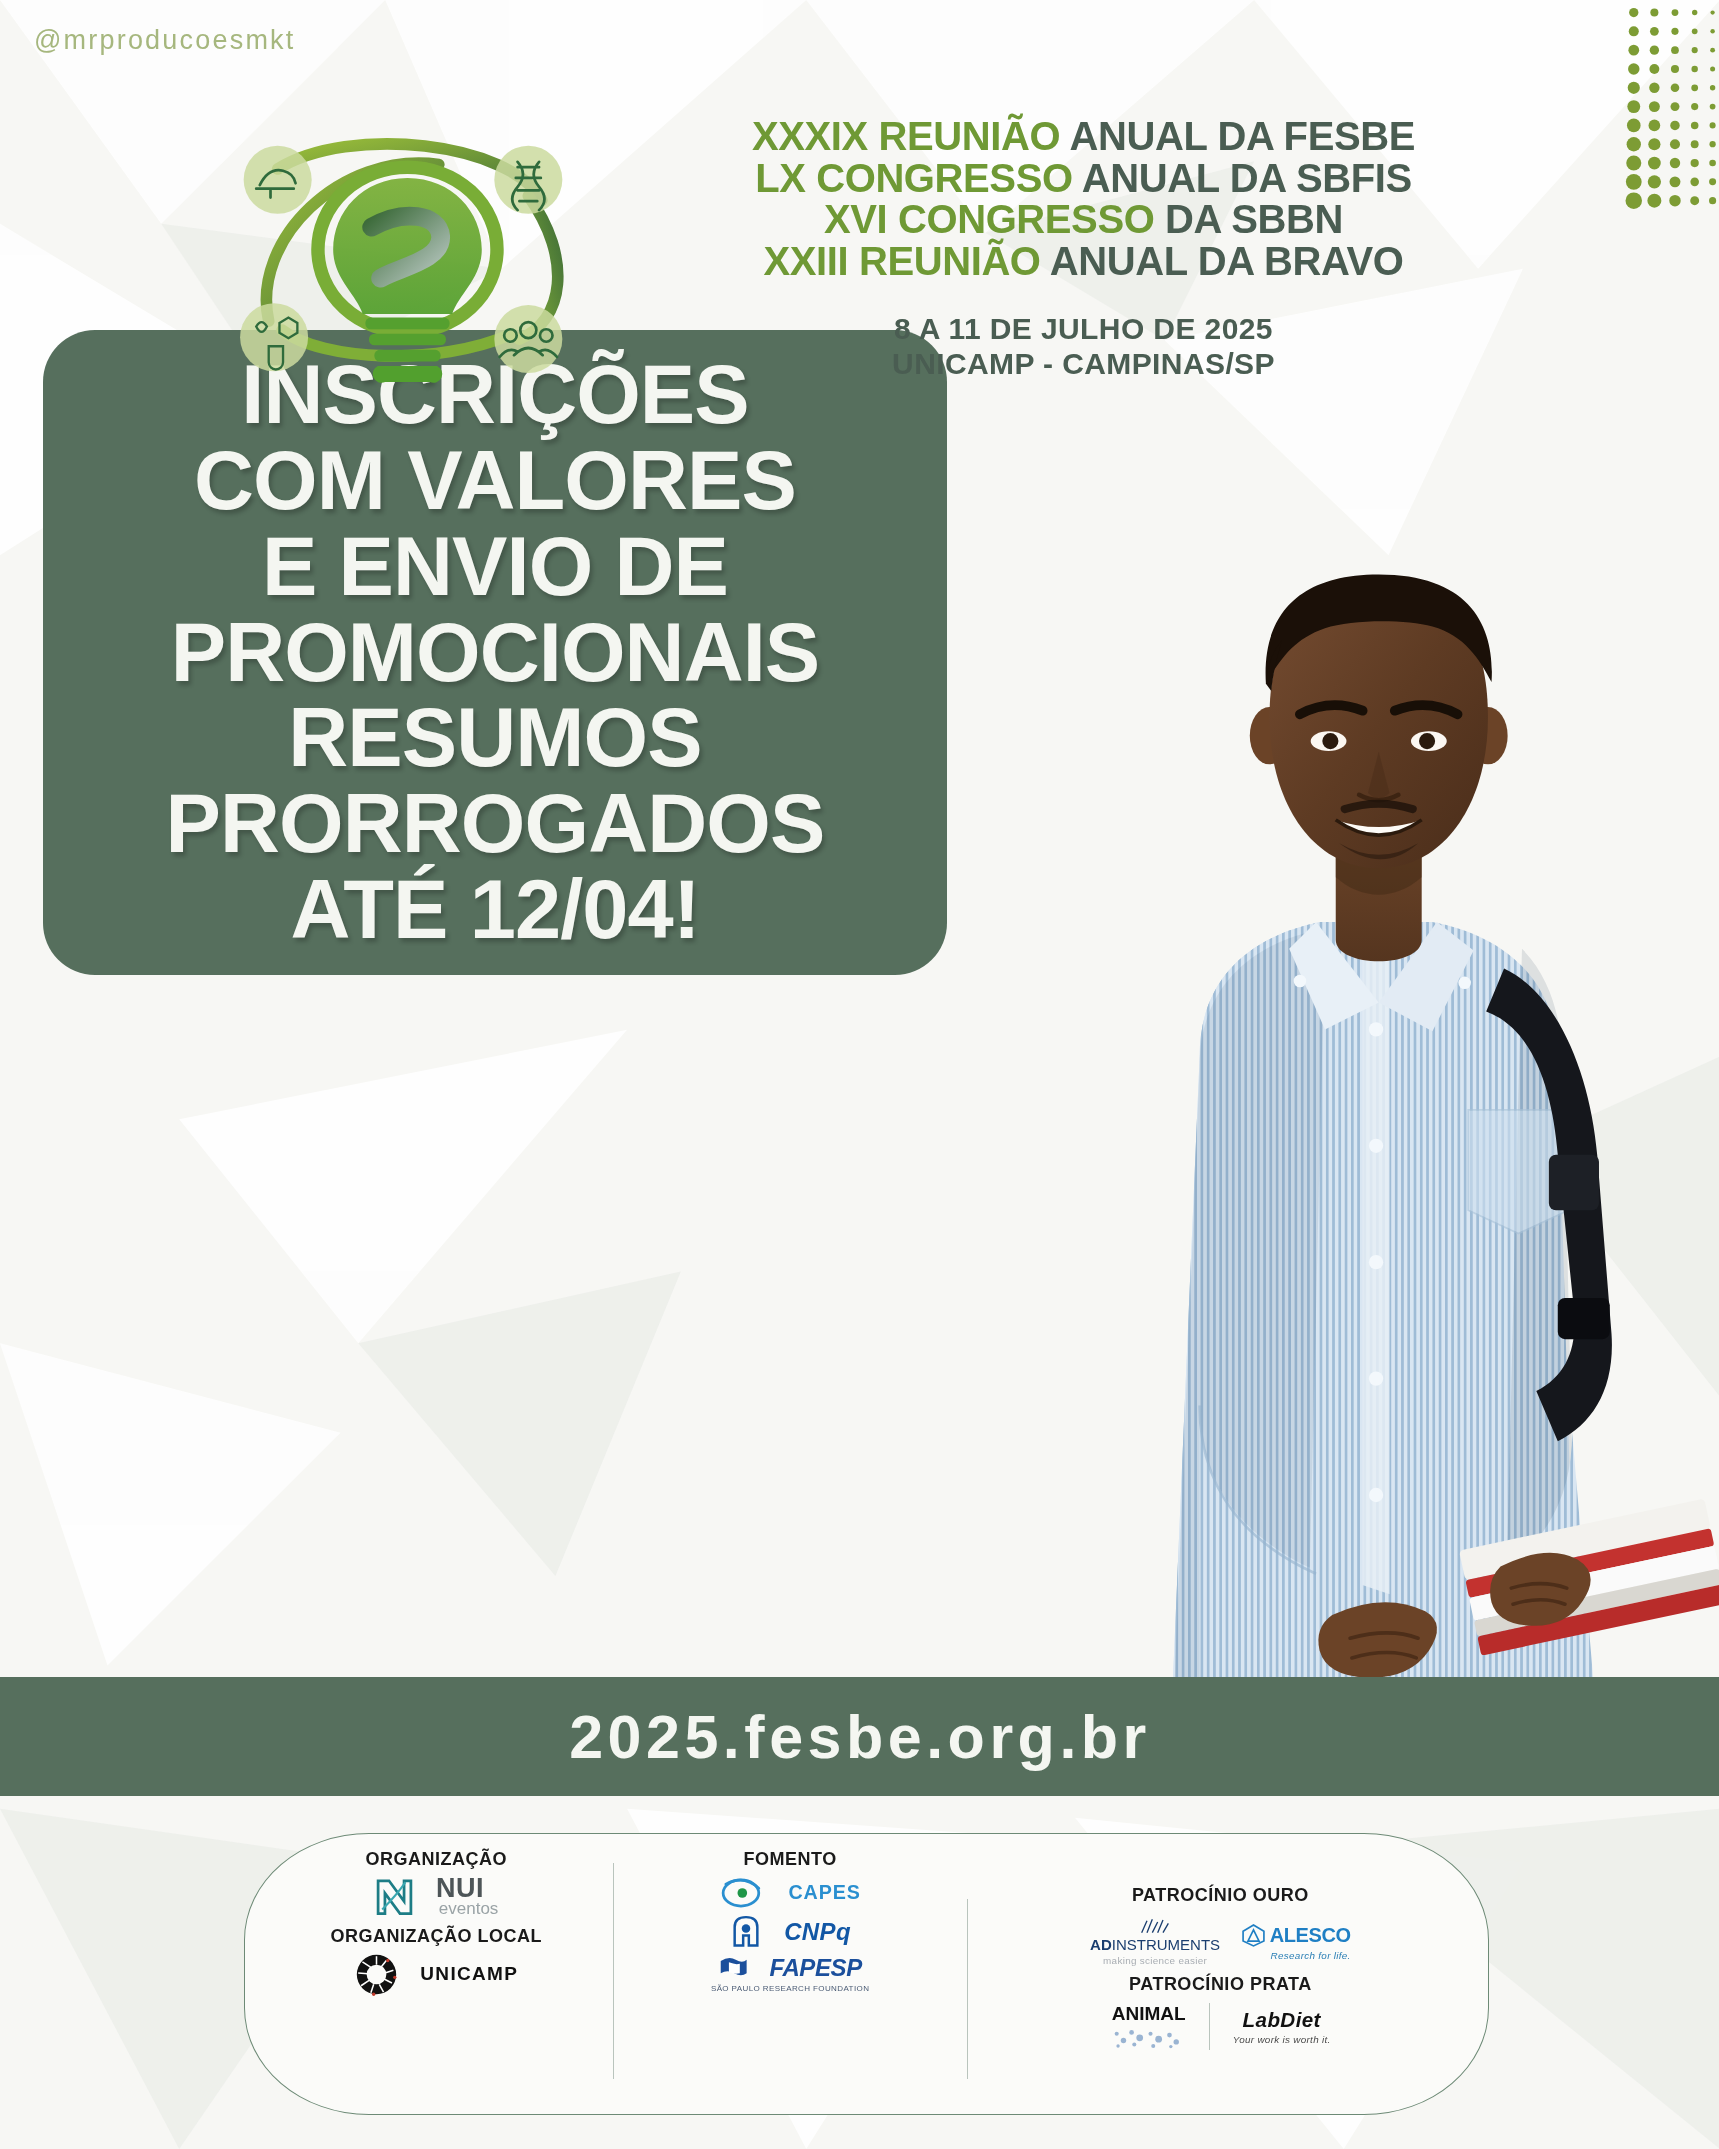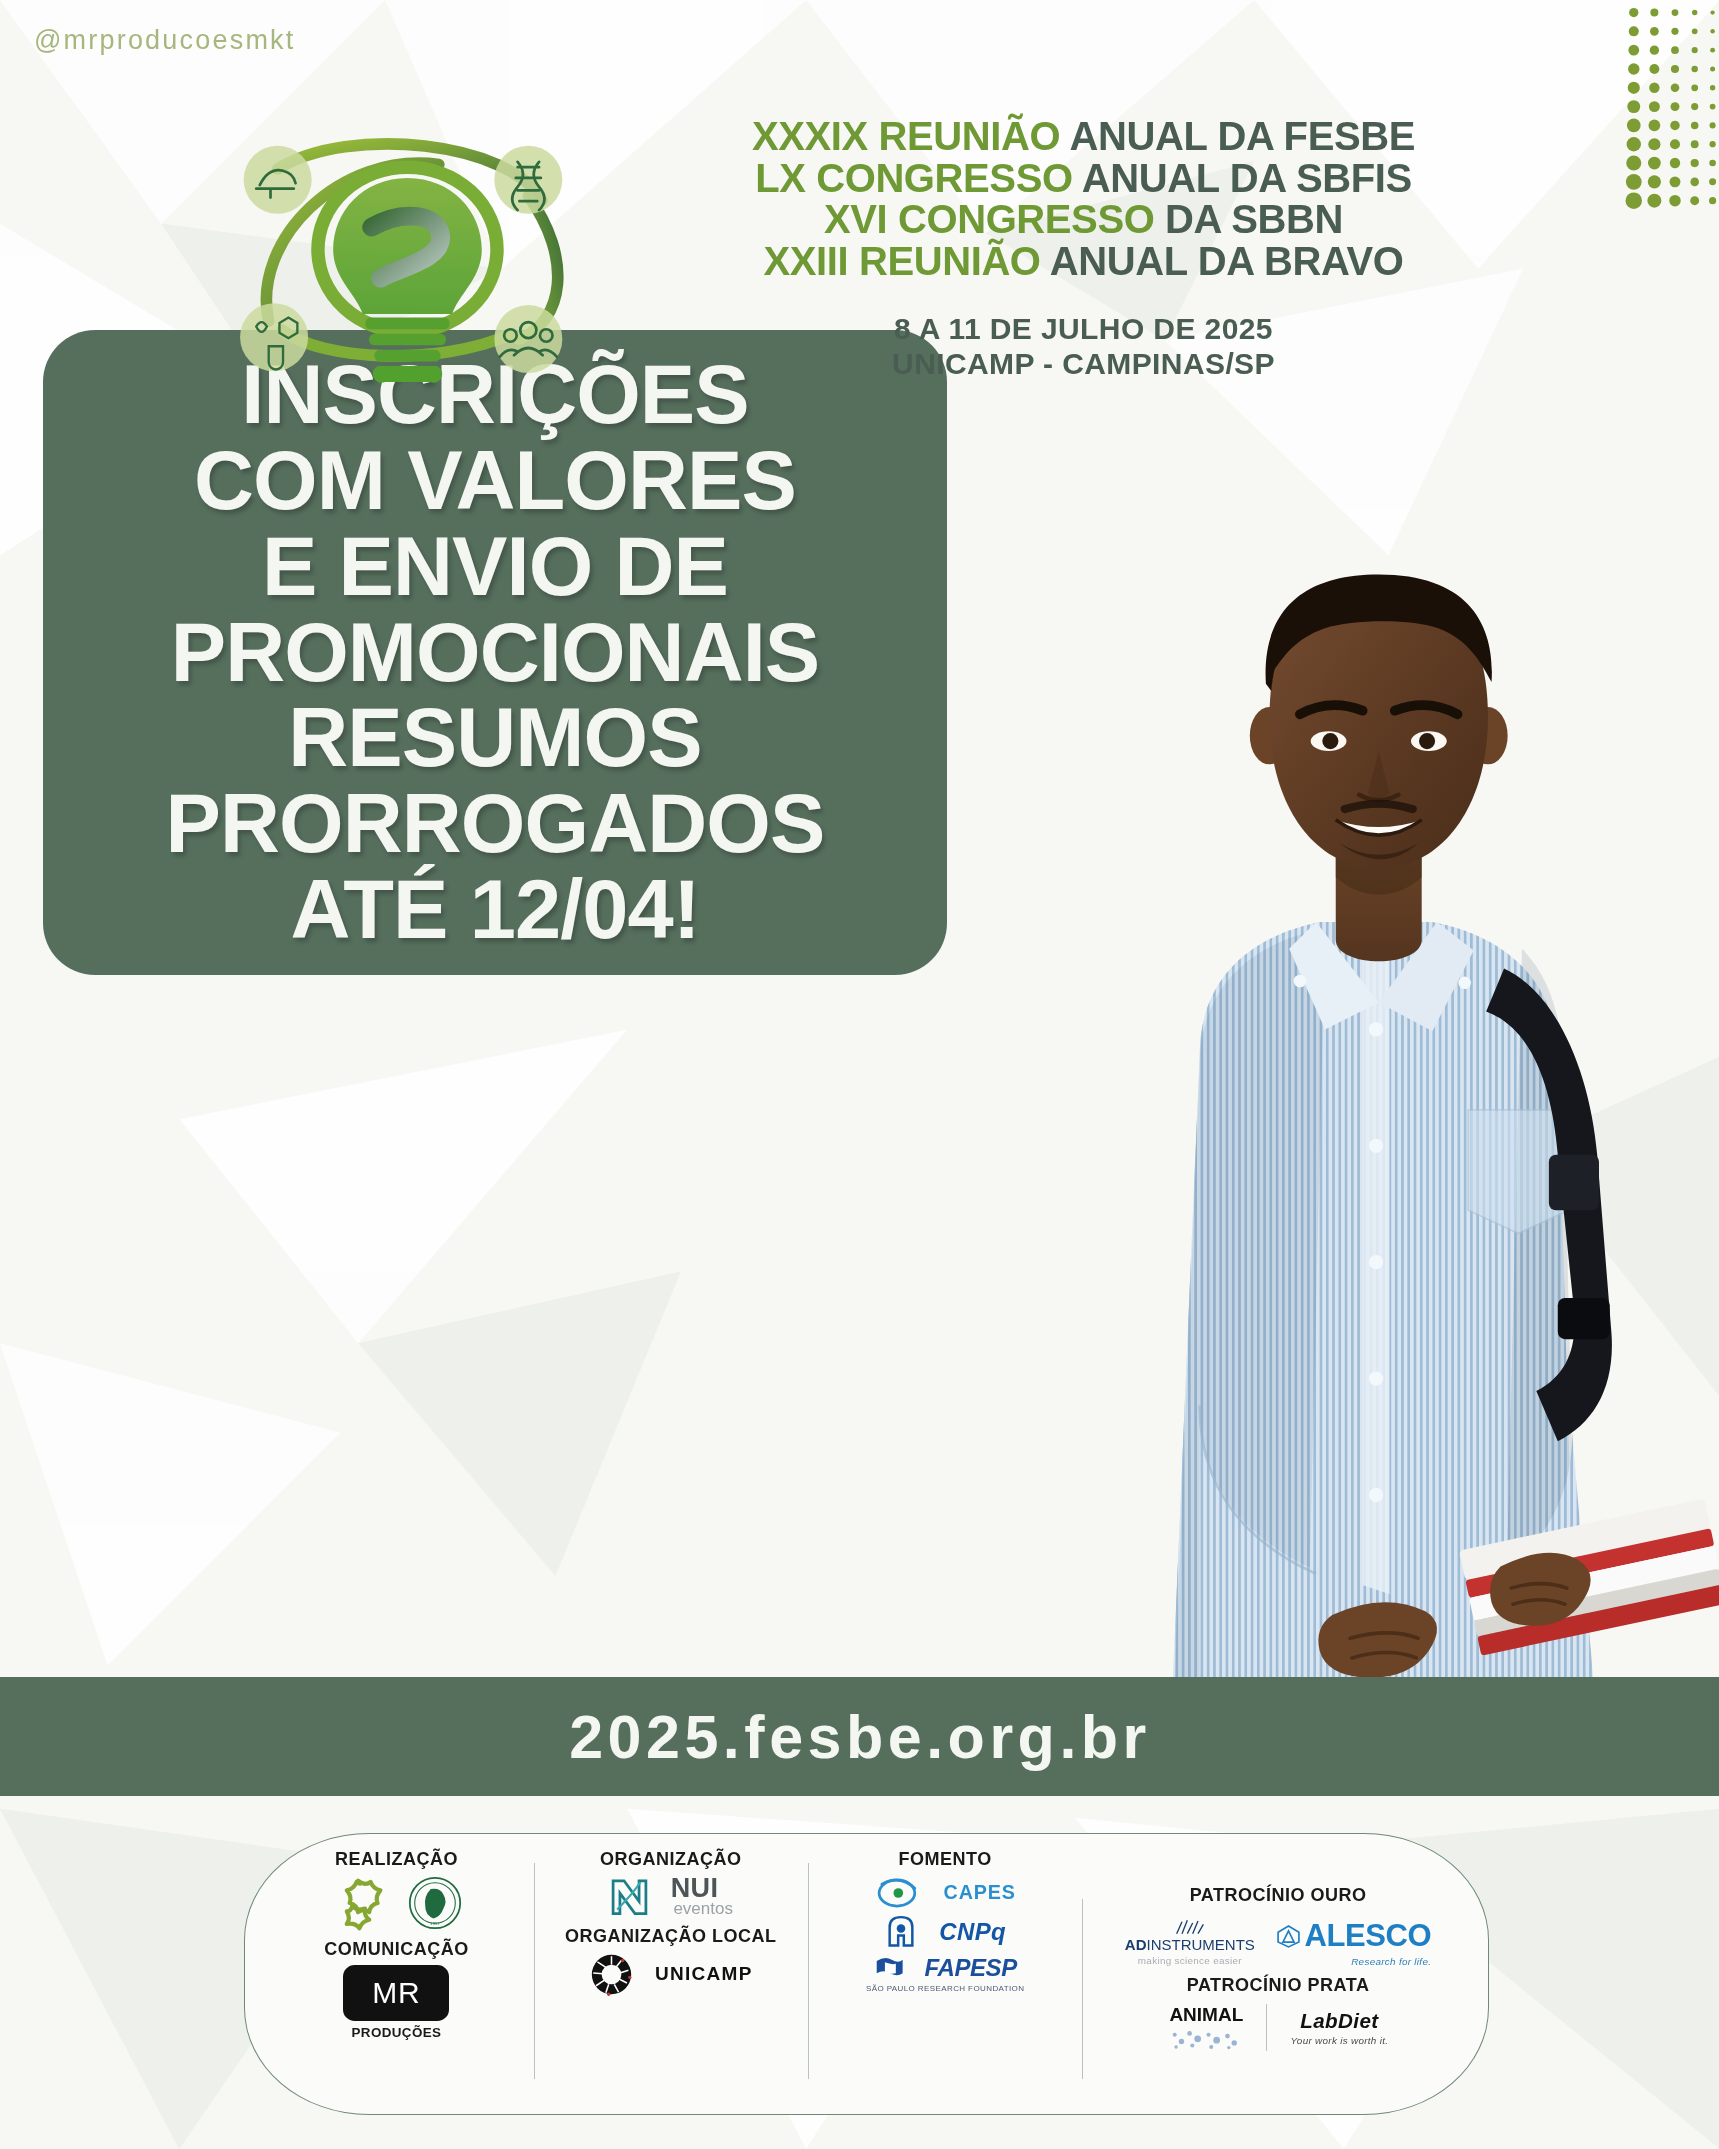--- a/index.html
+++ b/index.html
@@ -398,42 +398,20 @@
     <span class="hl-line">ATÉ 12/04!</span>
   </div>
 </div>
 
 <div id="url-banner">
   <span id="url-text">2025.fesbe.org.br</span>
 </div>
 
 <div id="sponsors-card">
 
-  <div class="sp-col">
-    <div class="sp-head">REALIZAÇÃO</div>
-    <div class="sp-logos">
-      <svg width="56" height="56" viewBox="0 0 80 80">
-        <path d="M40,8 q10,8 18,2 q4,10 14,12 q-8,9 -4,18 q-10,2 -12,13 q-9,-6 -16,0 q-2,-11 -12,-13 q4,-9 -4,-18 q10,-2 14,-12 q8,6 2,-2z" fill="none" stroke="#86a832" stroke-width="6" stroke-linejoin="round"></path>
-        <path d="M24,52 q6,10 0,18 q12,-2 18,6 q4,-10 14,-12 q-8,-6 -6,-16 q-12,4 -18,-4 q-2,8 -8,8z" fill="none" stroke="#86a832" stroke-width="6" stroke-linejoin="round"></path>
-      </svg>
-      <svg width="56" height="56" viewBox="0 0 80 80">
-        <circle cx="40" cy="40" r="36" fill="none" stroke="#1f6b3f" stroke-width="2.5"></circle>
-        <circle cx="40" cy="40" r="29" fill="none" stroke="#1f6b3f" stroke-width="1.5"></circle>
-        <path d="M34,20 q14,-2 18,8 q6,10 0,20 q-4,12 -14,14 q-12,-4 -12,-18 q-2,-14 8,-24 z" fill="#1f6b3f"></path>
-        <text x="40" y="72" font-size="6" fill="#1f6b3f" text-anchor="middle" font-family="'Liberation Sans',sans-serif">1957</text>
-      </svg>
-    </div>
-    <div class="sp-head second">COMUNICAÇÃO</div>
-    <div class="sp-stack">
-      <div class="mr-box">
-        <span>MR</span>
-      </div>
-      <div class="sp-caption">PRODUÇÕES</div>
-    </div>
-  </div>
 
   <div class="sp-col">
     <div class="sp-head">ORGANIZAÇÃO</div>
     <div class="sp-logos">
       <svg width="41" height="43" viewBox="0 0 60 62">
         <path d="M6,56 V8 h16 l22,30 V8 h10 v48 H38 L16,26 v30 z" fill="none" stroke="#1d7d86" stroke-width="4"></path>
         <path d="M12,50 q22,-22 34,-40" stroke="#3aa7b0" stroke-width="3" fill="none"></path>
       </svg>
       <div style="display:flex;flex-direction:column;line-height:.92;">
         <span class="logo-txt" style="font-size:27px;color:#4d5558;">NUI</span>
@@ -503,21 +481,21 @@
         </svg>
         <span style="font-size:15px;color:#1b3e6f;"><b>AD</b>INSTRUMENTS</span>
         <span class="tag" style="color:#a8adb3;">making science easier</span>
       </div>
       <div class="sp-stack">
         <div class="sp-logos" style="gap:3.6px;">
           <svg width="25" height="25" viewBox="0 0 36 36">
             <path d="M18,3 L33,12 v14 L18,33 L3,26 V12 z" fill="none" stroke="#1f7fc4" stroke-width="2.4"></path>
             <path d="M18,10 L26,26 H10 z" fill="none" stroke="#1f7fc4" stroke-width="2.4"></path>
           </svg>
-          <span class="logo-txt" style="font-size:31px;color:#1f7fc4;letter-spacing:-0.4px;">ALESCO</span>
+          <span class="logo-txt" style="font-size:20px;color:#1f7fc4;letter-spacing:-0.4px;">ALESCO</span>
         </div>
         <span class="tag" style="color:#2b7fb5;font-style:italic;align-self:flex-end;">Research for life.</span>
       </div>
     </div>
 
     <div class="sp-head second">PATROCÍNIO PRATA</div>
     <div class="sp-logos" style="gap:9px;align-items:stretch;margin-top:3.6px;">
       <div class="sp-stack" style="padding-right:12.5px;">
         <span class="logo-txt" style="font-size:19px;color:#111;letter-spacing:0;">ANIMAL</span>
         <svg width="77" height="23" viewBox="0 0 110 34">

